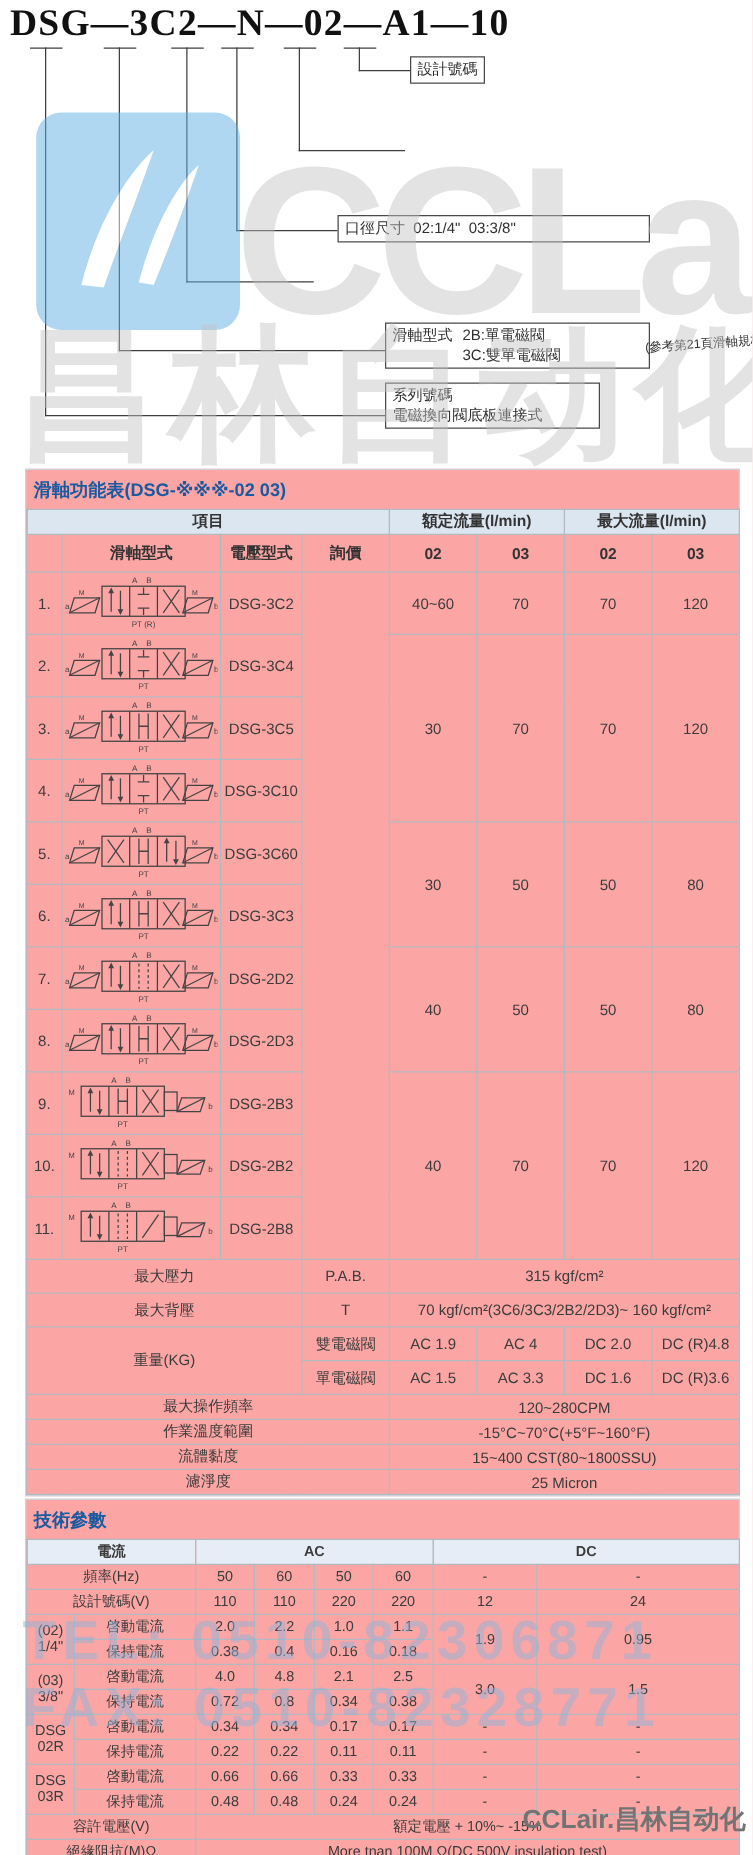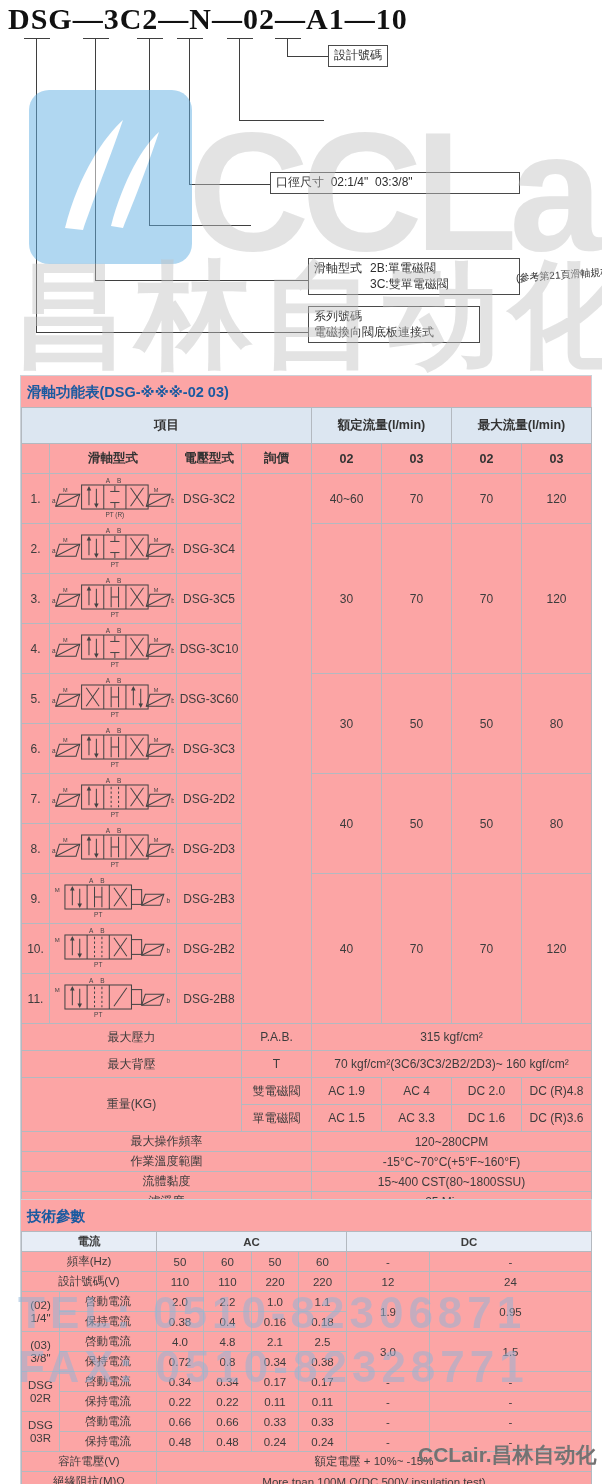--- a/index.html
+++ b/index.html
@@ -23,21 +23,21 @@
   .sect-title{font-size:14.5px;font-weight:bold;color:#1a5aa0;padding:7px 6px 5px 6px;}
 
   table{border-collapse:collapse;width:570px;table-layout:fixed;}
   td{border:1px solid #b3b9c0;text-align:center;vertical-align:middle;
      font-size:12px;color:#3c3c3c;padding:1px 2px;overflow:hidden;}
   .hd{background:#dce6f1;font-weight:bold;font-size:12.5px;color:#333;}
   .sub{font-weight:bold;font-size:12.5px;color:#333;}
   .t1 tr.body{height:46px;}
   .t1 tr.sum{height:27px;}
   .t1 tr.prm{height:20px;}
-  .t1 tr.h1{height:36px;margin-top:38px;}
+  .t1 tr.h1{height:20px;margin-top:38px;}
   .t1 tr.h2{height:30px;}
   .t2 tr{height:20px;}
   .t2 td{font-size:11.5px;}
   .t2 .hd2{background:#e7edf6;font-weight:bold;}
   .pre{white-space:pre-line;line-height:13px;}
   .valve{display:inline-block;width:122px;height:44px;}
 
   
   .wm{position:absolute;pointer-events:none;z-index:5;}
   .wm-cclair{left:188px;top:96px;font-size:168px;font-weight:bold;color:#c2c2c2;opacity:.45;

